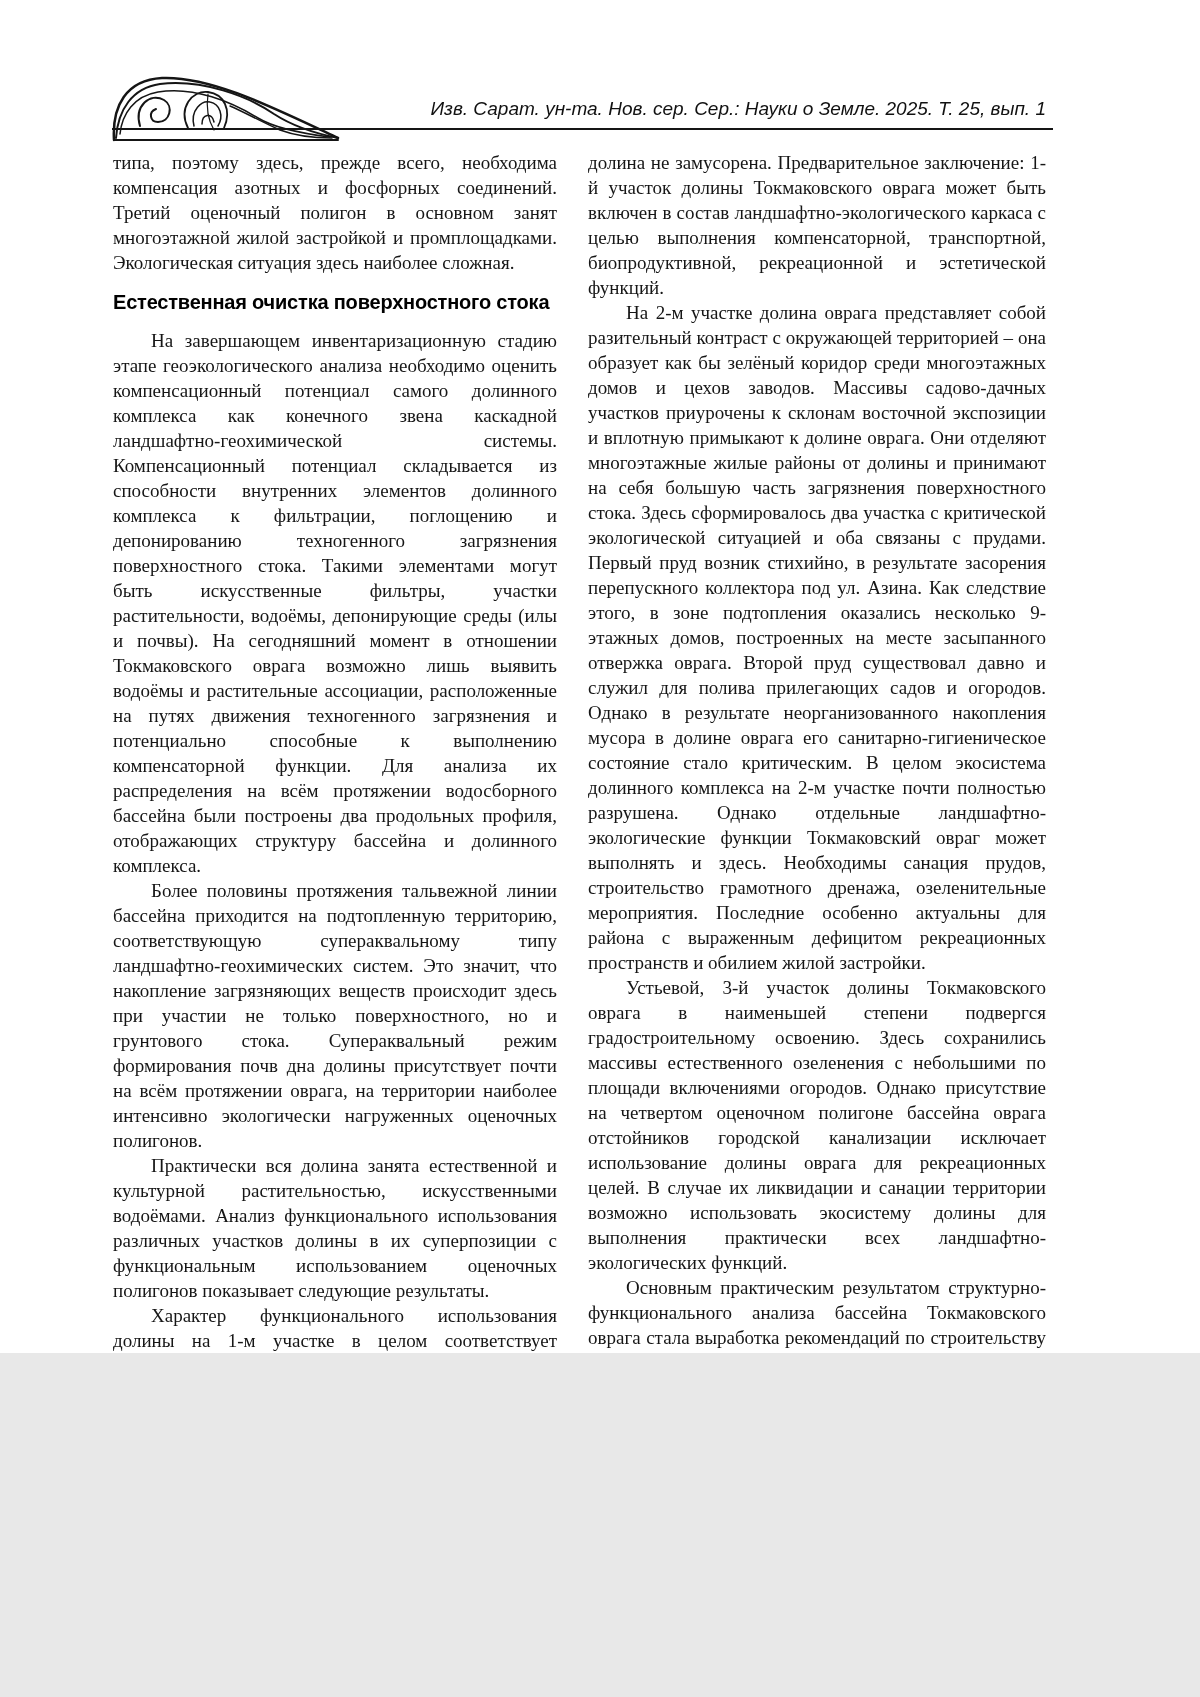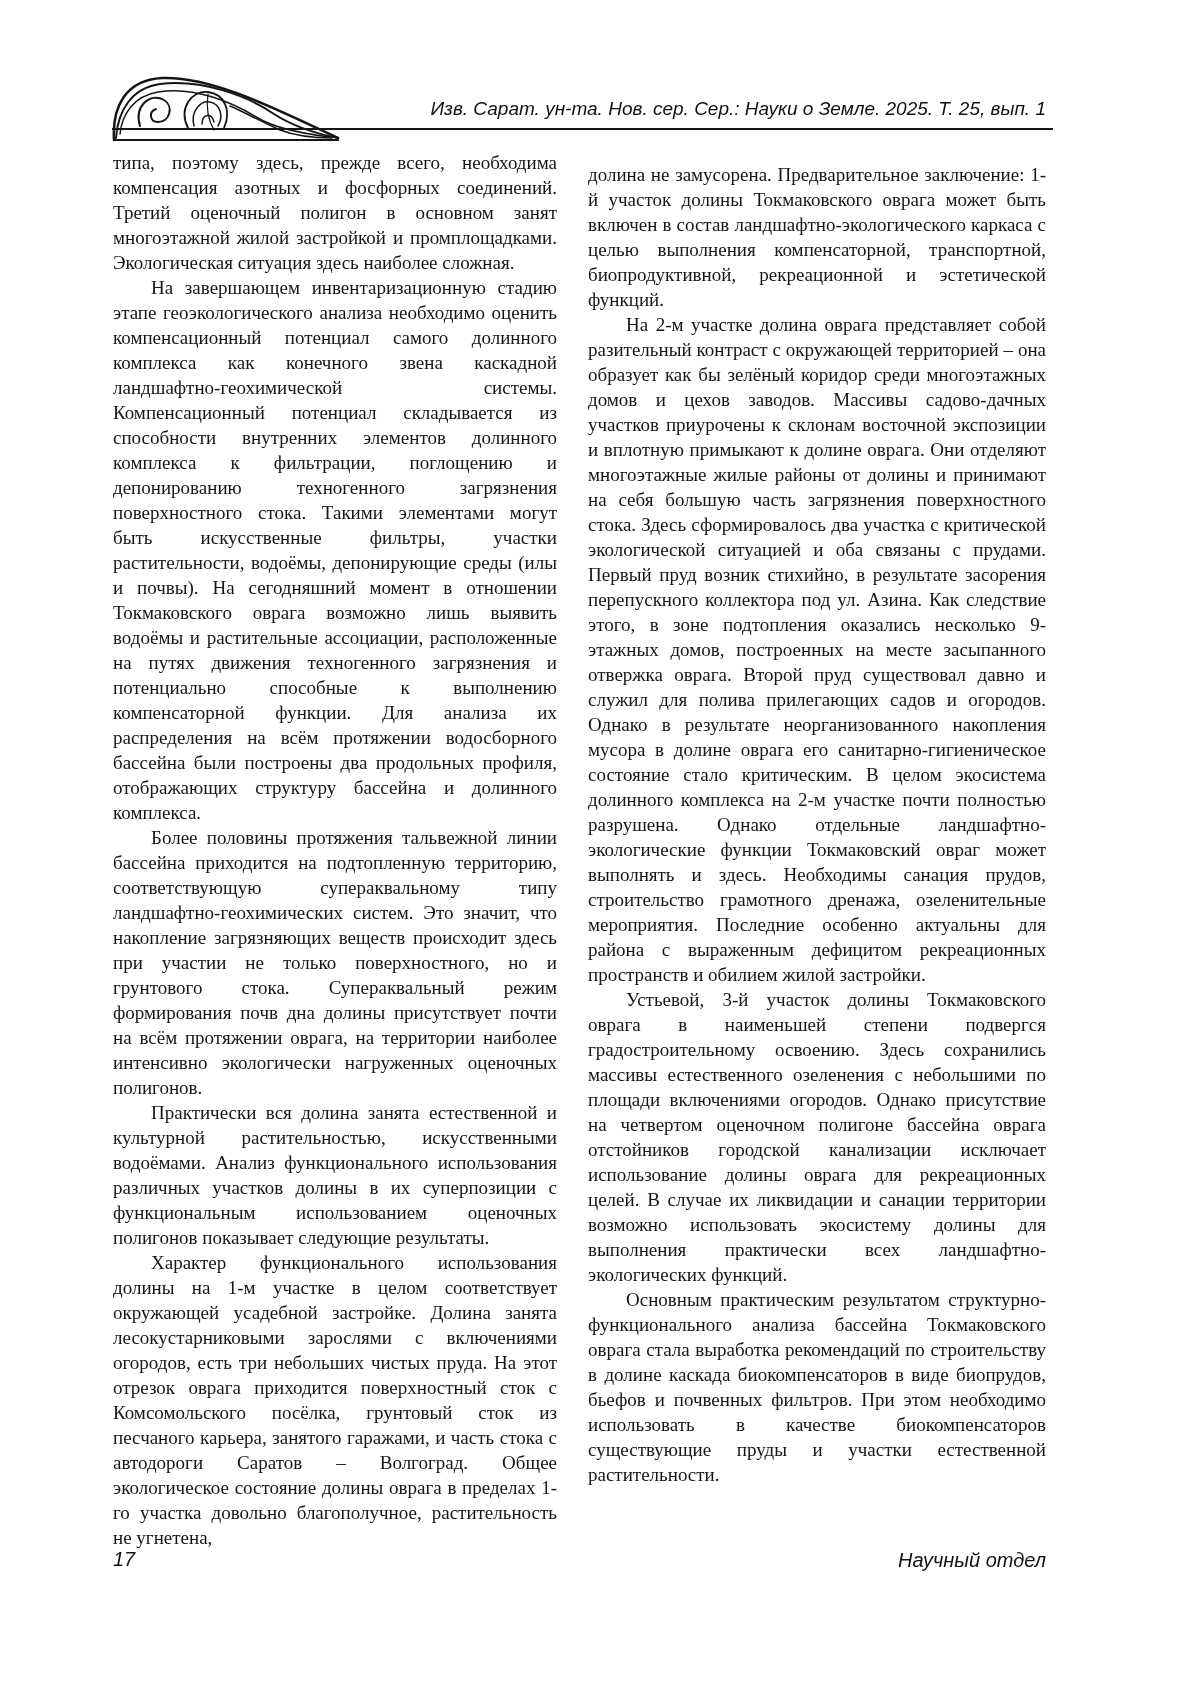--- a/index.html
+++ b/index.html
@@ -1,19 +1,19 @@
 <!DOCTYPE html>
 <html lang="ru"><head>
 <meta charset="utf-8">
 <style>
   html, body { margin: 0; padding: 0; background: #e8e8e8; }
   .page {
     position: relative;
     width: 1200px;
-    height: 1697px;
+    height: 1353px;
     background: #ffffff;
     margin: 0 auto;
     overflow: hidden;
     font-family: "Liberation Serif", "DejaVu Serif", serif;
     color: #161616;
   }
   
   .ornament {
     position: absolute;
     left: 110px;
@@ -38,21 +38,21 @@
     width: 941px;
     border-top: 2px solid #151515;
   }
   
   .col {
     position: absolute;
     top: 150px;
     text-align: justify;
   }
   .col-left  { left: 113px; width: 444px; }
-  .col-right { left: 588px; width: 458px; margin-top: 12px; }
+  .col-right { left: 588px; width: 458px; }
   .body-para {
     margin: 0;
     font-size: 19px;
     line-height: 25px;
     text-indent: 38px;
     text-align: justify;
   }
   .body-para.cont { text-indent: 0; }
   .subheading {
     margin: 15px 0 13px 0;
@@ -95,20 +95,21 @@
     <path d="M98,22 C96,36 98,48 104,58" stroke-width="1.2"></path>
     <path d="M120,34 C134,40 152,50 170,58 C186,64 204,66 222,66" stroke-width="1.5"></path>
     <path d="M4,68 L228,68" stroke-width="2"></path>
   </svg>
 
   <div class="journal-ref">Изв. Сарат. ун-та. Нов. сер. Сер.: Науки о Земле. 2025. Т. 25, вып. 1</div>
   <div class="header-rule"></div>
 
   <div class="col col-left">
       <p class="body-para cont">типа, поэтому здесь, прежде всего, необходима компенсация азотных и фосфорных соединений. Третий оценочный полигон в основном занят многоэтажной жилой застройкой и промплощадками. Экологическая ситуация здесь наиболее сложная.</p>
+      <h3 class="subheading">Естественная очистка поверхностного стока</h3>
       <p class="body-para">На завершающем инвентаризационную стадию этапе геоэкологического анализа необходимо оценить компенсационный потенциал самого долинного комплекса как конечного звена каскадной ландшафтно-геохимической системы. Компенсационный потенциал складывается из способности внутренних элементов долинного комплекса к фильтрации, поглощению и депонированию техногенного загрязнения поверхностного стока. Такими элементами могут быть искусственные фильтры, участки растительности, водоёмы, депонирующие среды (илы и почвы). На сегодняшний момент в отношении Токмаковского оврага возможно лишь выявить водоёмы и растительные ассоциации, расположенные на путях движения техногенного загрязнения и потенциально способные к выполнению компенсаторной функции. Для анализа их распределения на всём протяжении водосборного бассейна были построены два продольных профиля, отображающих структуру бассейна и долинного комплекса.</p>
       <p class="body-para">Более половины протяжения тальвежной линии бассейна приходится на подтопленную территорию, соответствующую супераквальному типу ландшафтно-геохимических систем. Это значит, что накопление загрязняющих веществ происходит здесь при участии не только поверхностного, но и грунтового стока. Супераквальный режим формирования почв дна долины присутствует почти на всём протяжении оврага, на территории наиболее интенсивно экологически нагруженных оценочных полигонов.</p>
       <p class="body-para">Практически вся долина занята естественной и культурной растительностью, искусственными водоёмами. Анализ функционального использования различных участков долины в их суперпозиции с функциональным использованием оценочных полигонов показывает следующие результаты.</p>
       <p class="body-para">Характер функционального использования долины на 1-м участке в целом соответствует окружающей усадебной застройке. Долина занята лесокустарниковыми зарослями с включениями огородов, есть три небольших чистых пруда. На этот отрезок оврага приходится поверхностный сток с Комсомольского посёлка, грунтовый сток из песчаного карьера, занятого гаражами, и часть стока с автодороги Саратов – Волгоград. Общее экологическое состояние долины оврага в пределах 1-го участка довольно благополучное, растительность не угнетена,</p>
     </div>
   <div class="col col-right">
       <p class="body-para cont">долина не замусорена. Предварительное заключение: 1-й участок долины Токмаковского оврага может быть включен в состав ландшафтно-экологического каркаса с целью выполнения компенсаторной, транспортной, биопродуктивной, рекреационной и эстетической функций.</p>
       <p class="body-para">На 2-м участке долина оврага представляет собой разительный контраст с окружающей территорией – она образует как бы зелёный коридор среди многоэтажных домов и цехов заводов. Массивы садово-дачных участков приурочены к склонам восточной экспозиции и вплотную примыкают к долине оврага. Они отделяют многоэтажные жилые районы от долины и принимают на себя большую часть загрязнения поверхностного стока. Здесь сформировалось два участка с критической экологической ситуацией и оба связаны с прудами. Первый пруд возник стихийно, в результате засорения перепускного коллектора под ул. Азина. Как следствие этого, в зоне подтопления оказались несколько 9-этажных домов, построенных на месте засыпанного отвержка оврага. Второй пруд существовал давно и служил для полива прилегающих садов и огородов. Однако в результате неорганизованного накопления мусора в долине оврага его санитарно-гигиеническое состояние стало критическим. В целом экосистема долинного комплекса на 2-м участке почти полностью разрушена. Однако отдельные ландшафтно-экологические функции Токмаковский овраг может выполнять и здесь. Необходимы санация прудов, строительство грамотного дренажа, озеленительные мероприятия. Последние особенно актуальны для района с выраженным дефицитом рекреационных пространств и обилием жилой застройки.</p>
       <p class="body-para">Устьевой, 3-й участок долины Токмаковского оврага в наименьшей степени подвергся градостроительному освоению. Здесь сохранились массивы естественного озеленения с небольшими по площади включениями огородов. Однако присутствие на четвертом оценочном полигоне бассейна оврага отстойников городской канализации исключает использование долины оврага для рекреационных целей. В случае их ликвидации и санации территории возможно использовать экосистему долины для выполнения практически всех ландшафтно-экологических функций.</p>
       <p class="body-para">Основным практическим результатом структурно-функционального анализа бассейна Токмаковского оврага стала выработка рекомендаций по строительству в долине каскада биокомпенсаторов в виде биопрудов, бьефов и почвенных фильтров. При этом необходимо использовать в качестве биокомпенсаторов существующие пруды и участки естественной растительности.</p>

